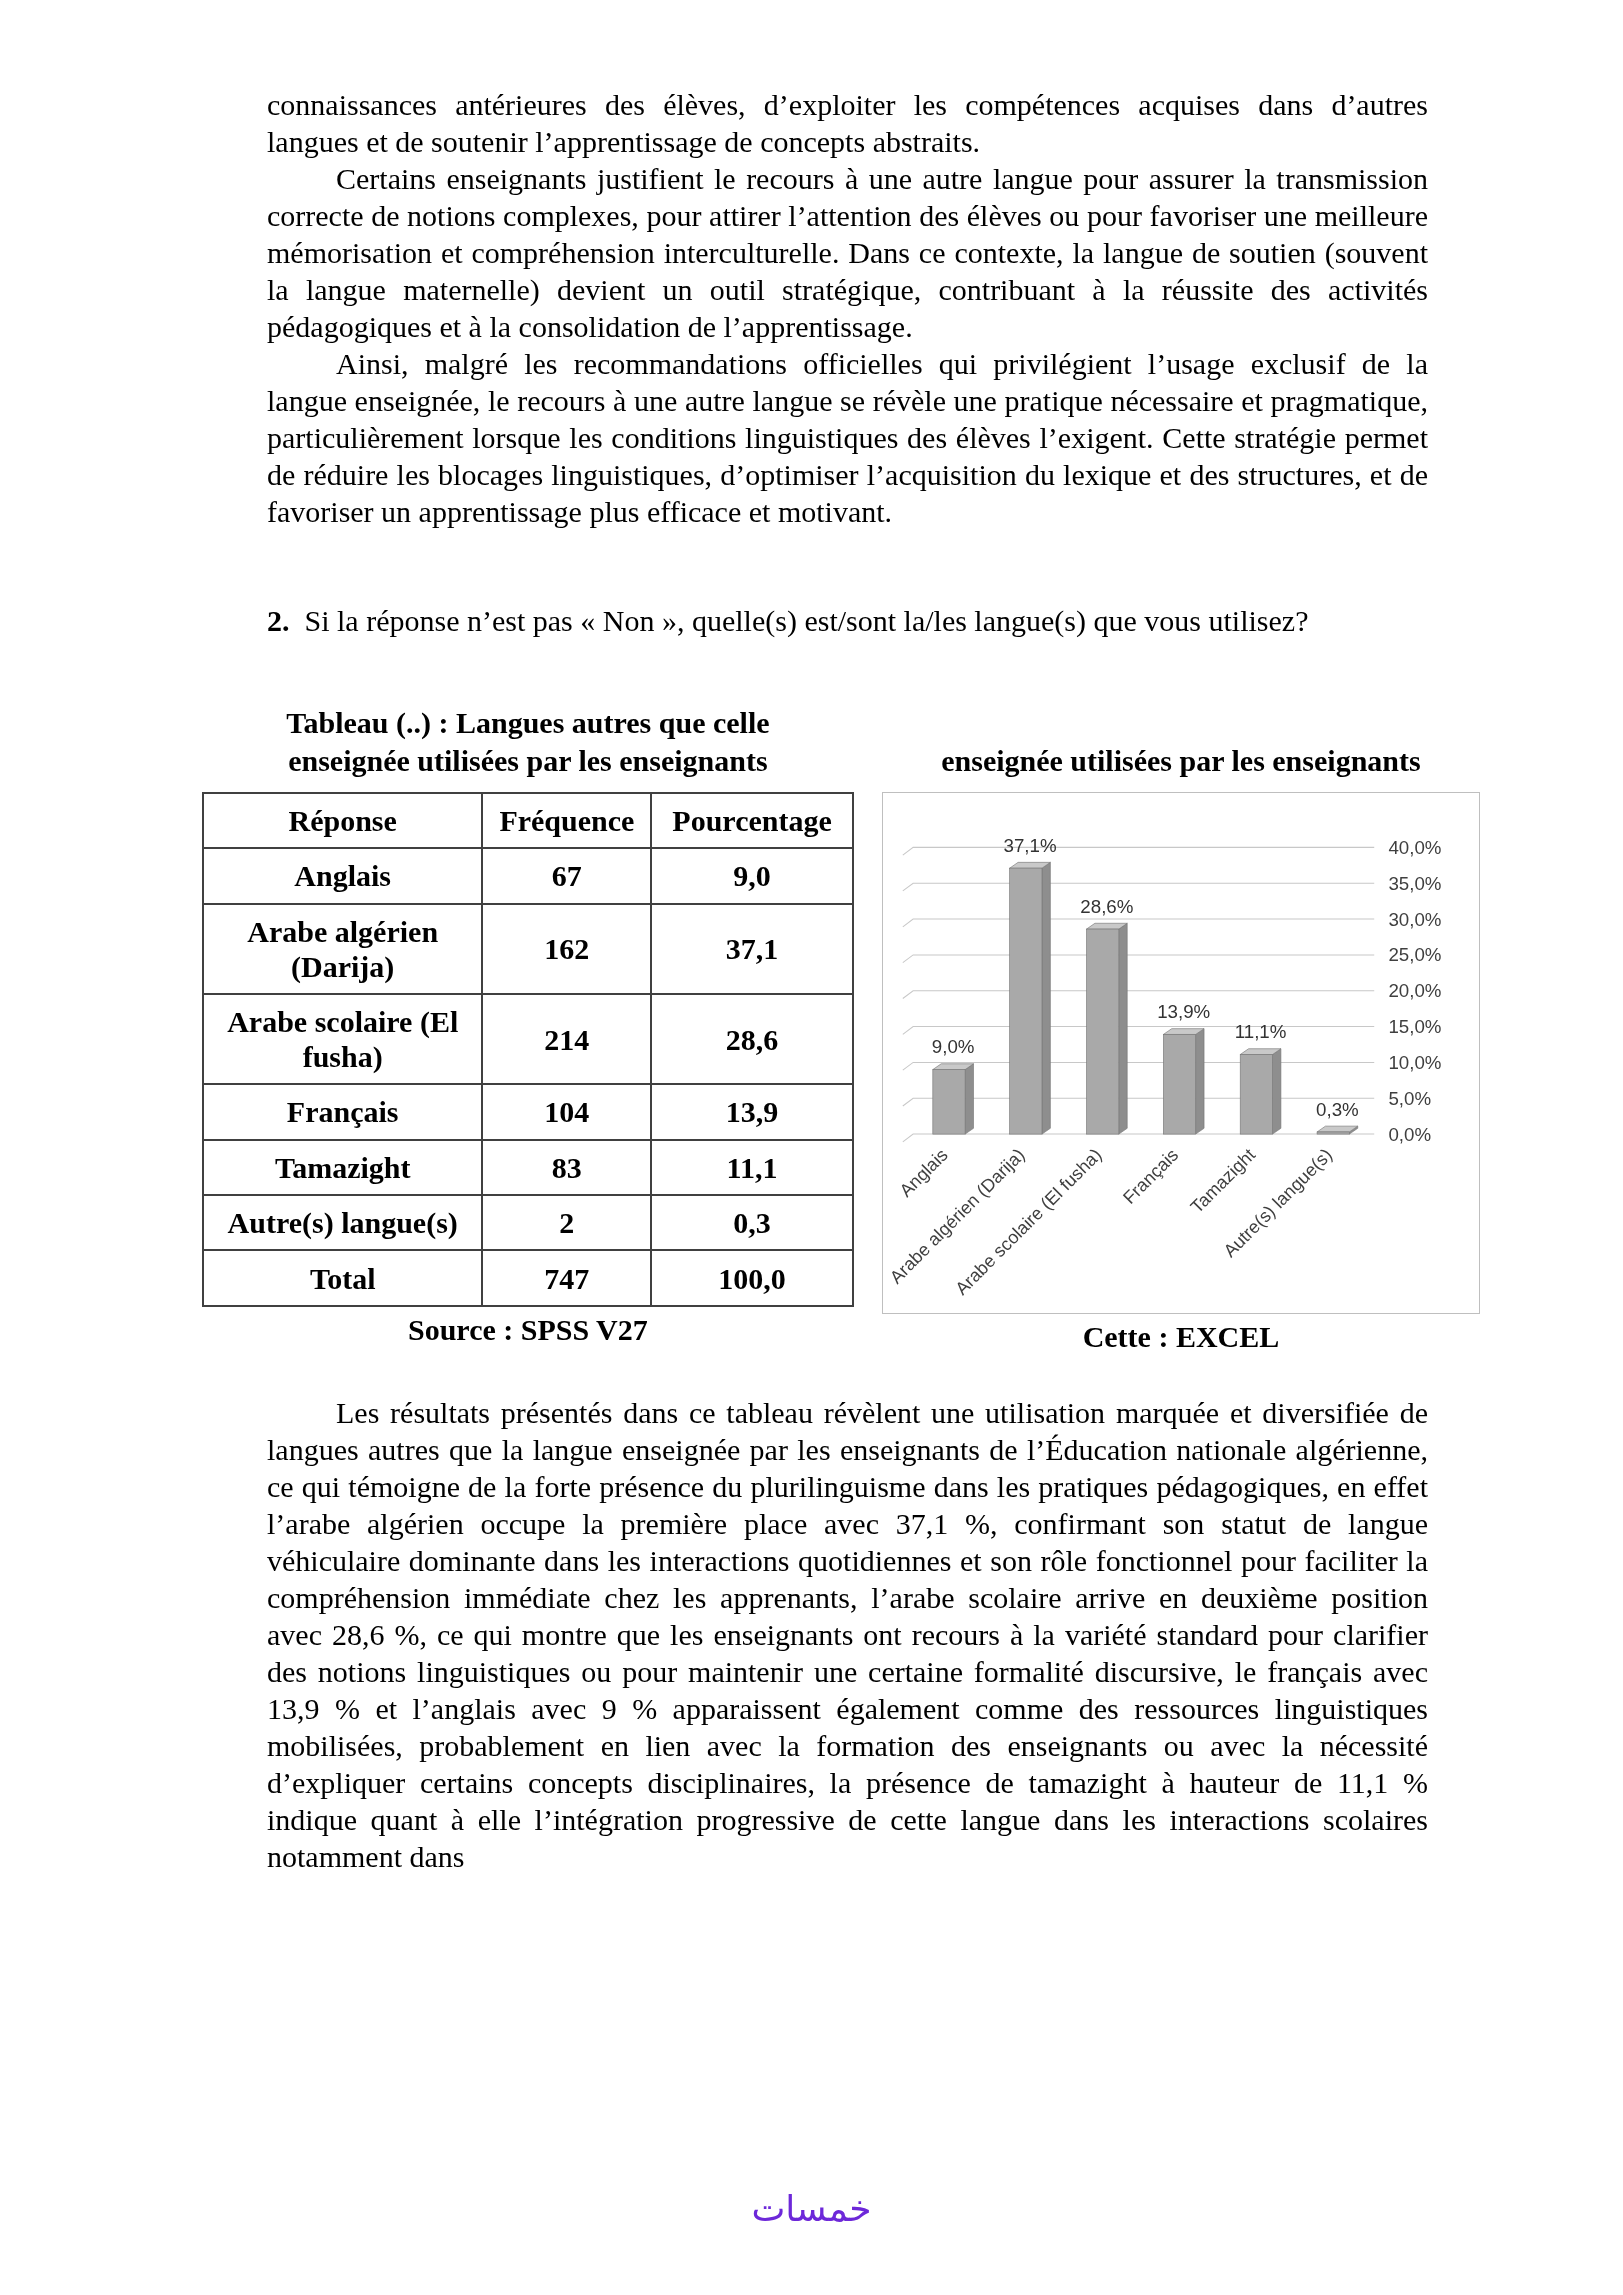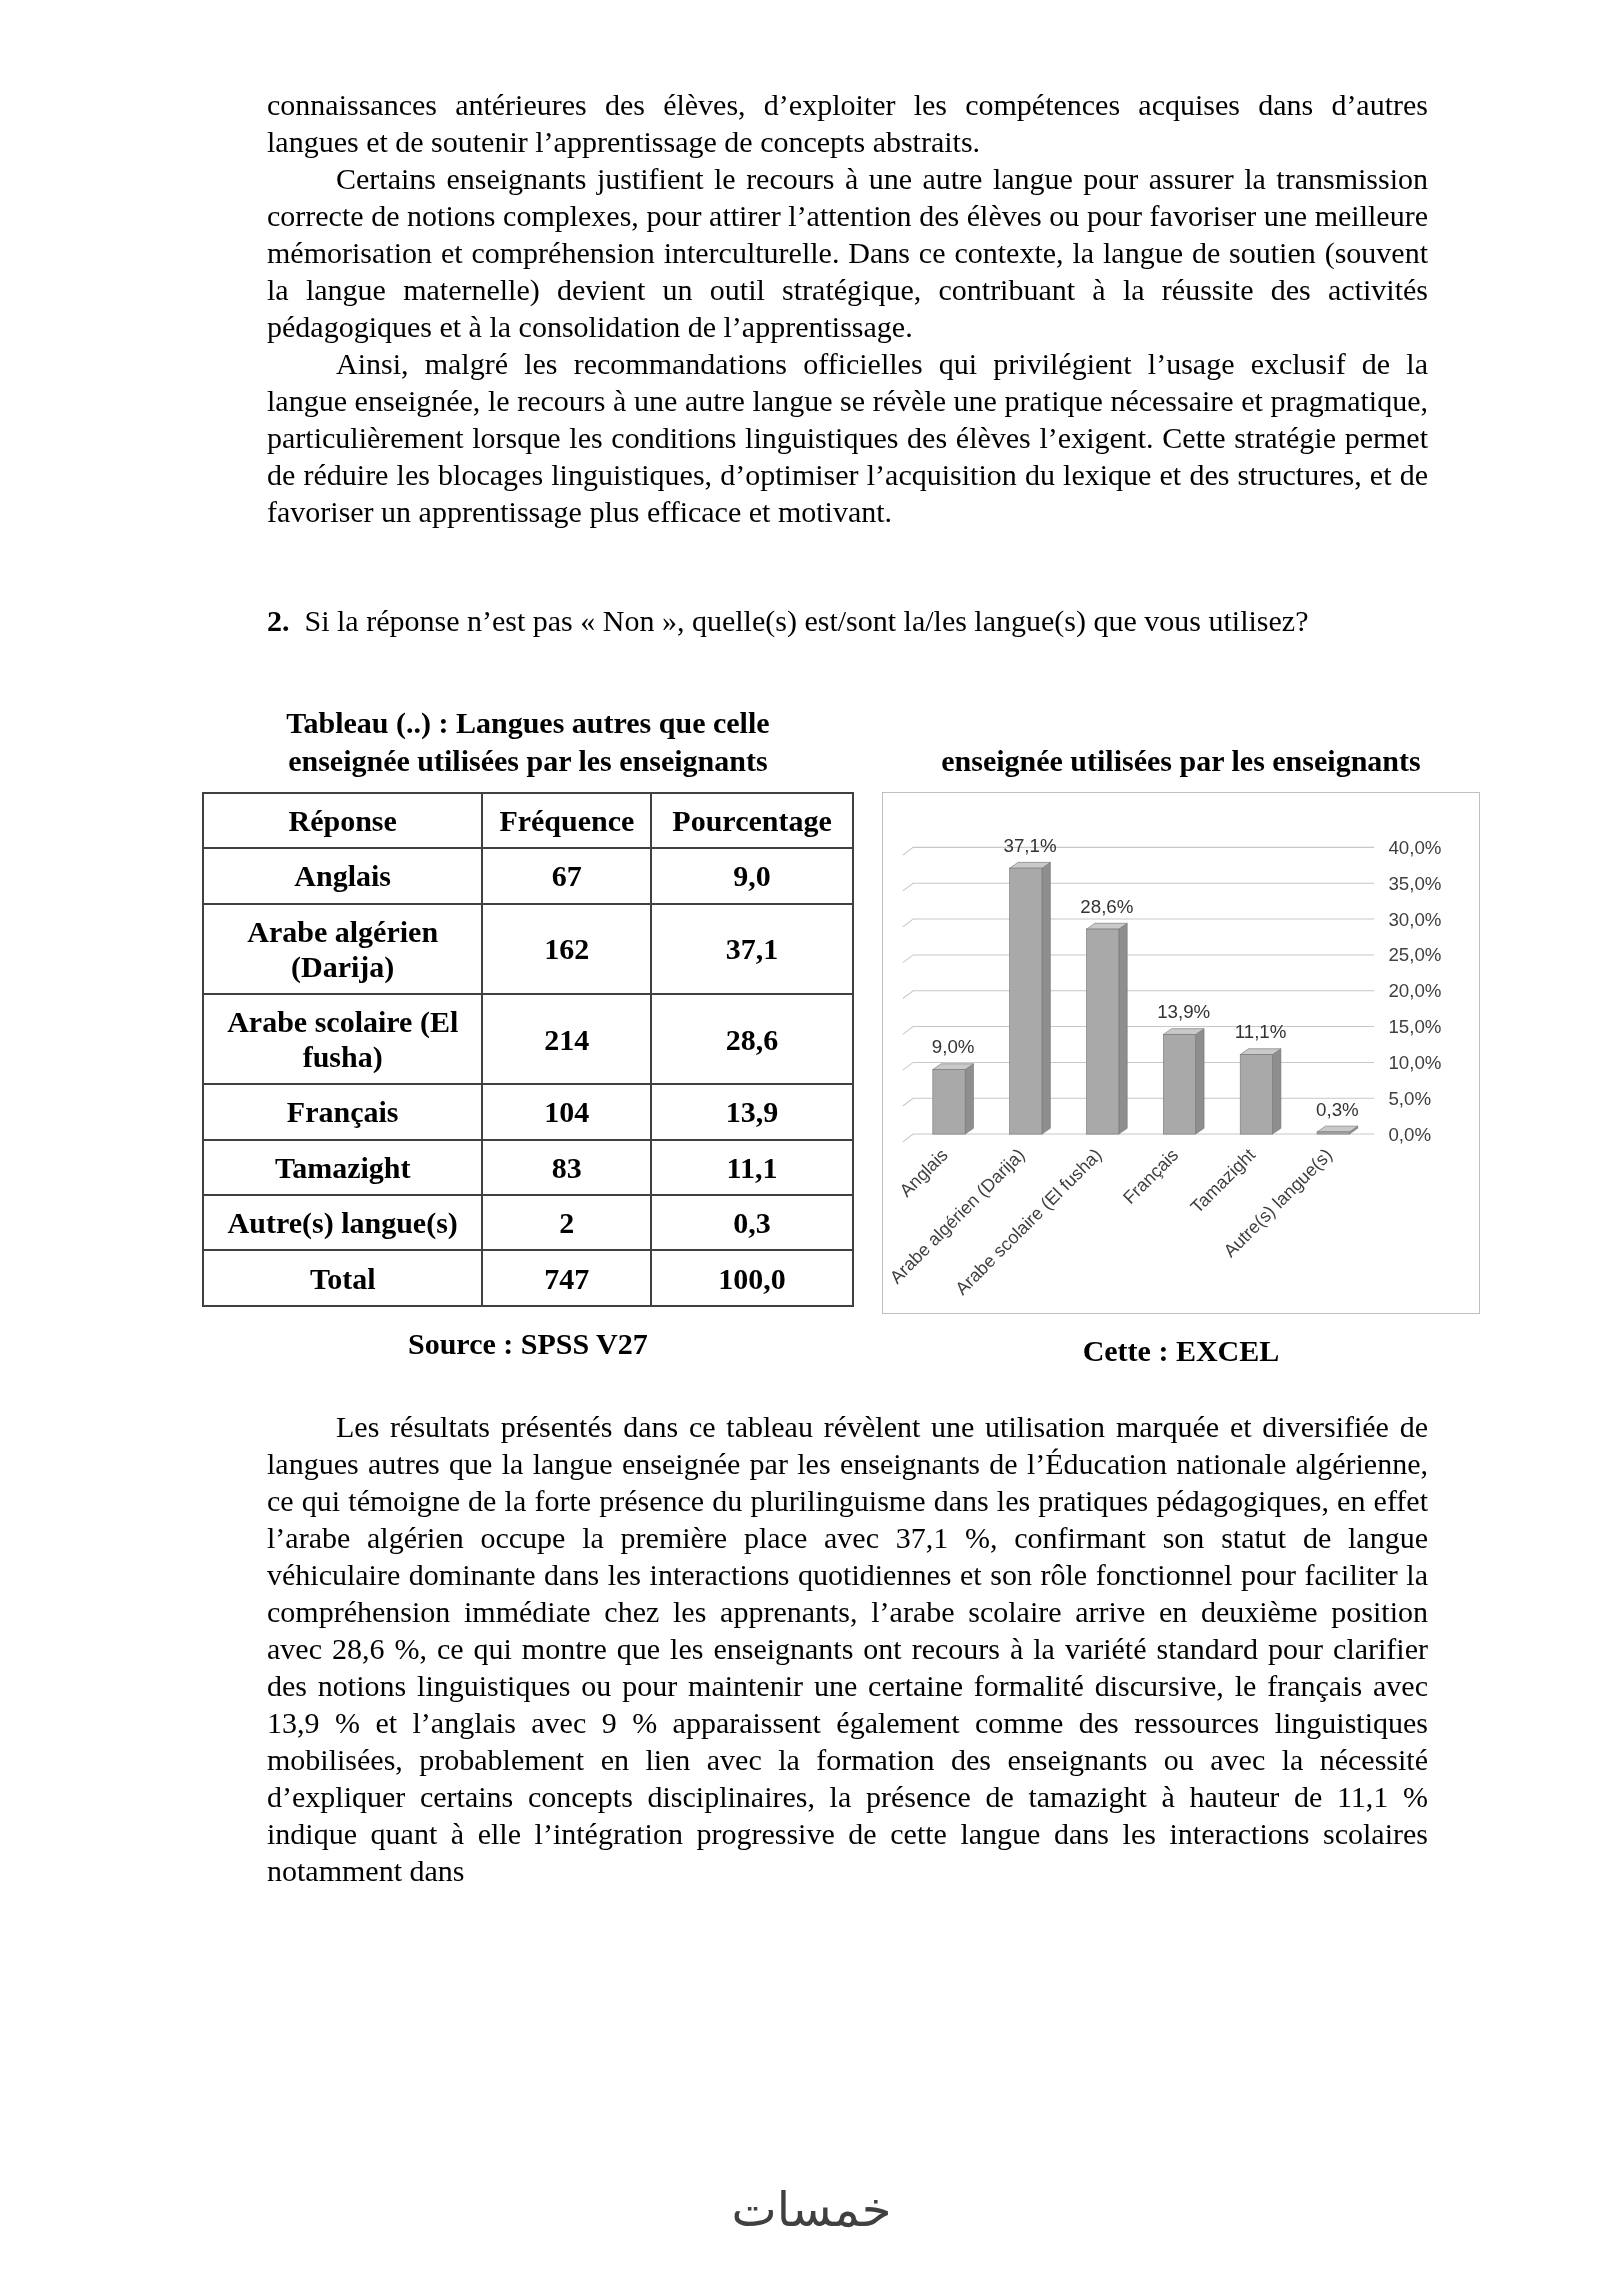--- a/index.html
+++ b/index.html
@@ -42,41 +42,41 @@
     line-height: 35px;
   }
   table.data td, table.data th {
     border: 2px solid #404040;
     padding: 9.2px 6.5px;
     vertical-align: middle;
   }
   .source {
     font-weight: bold;
     text-align: center;
-    margin-top: 18px;
+    margin-top: 4px;
   }
   .chart-box {
     border: 1.3px solid #bfbfbf;
     background: #ffffff;
     padding: 3.9px 2.6px 0 2.6px;
   }
   .chart-box svg {
     display: block;
     width: 100%;
     font-family: "Liberation Sans", "DejaVu Sans", sans-serif;
   }
   .after-figure { margin-top: 39px; }
   .watermark {
     position: absolute;
     bottom: 60px;
     left: 50%;
     transform: translateX(-50%);
-    color: #404040;
+    color: #6d28d9;
     font-family: "DejaVu Sans", sans-serif;
-    font-size: 48px;
+    font-size: 36px;
     line-height: 52px;
     direction: rtl;
     letter-spacing: 0.7px;
   }
 </style>
 </head>
 <body>
 
 <div class="page">
 

